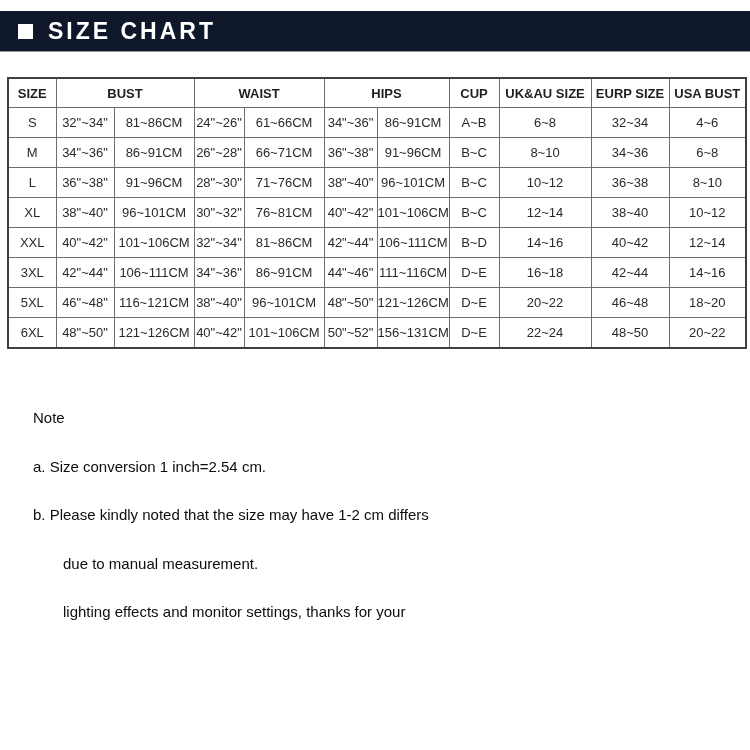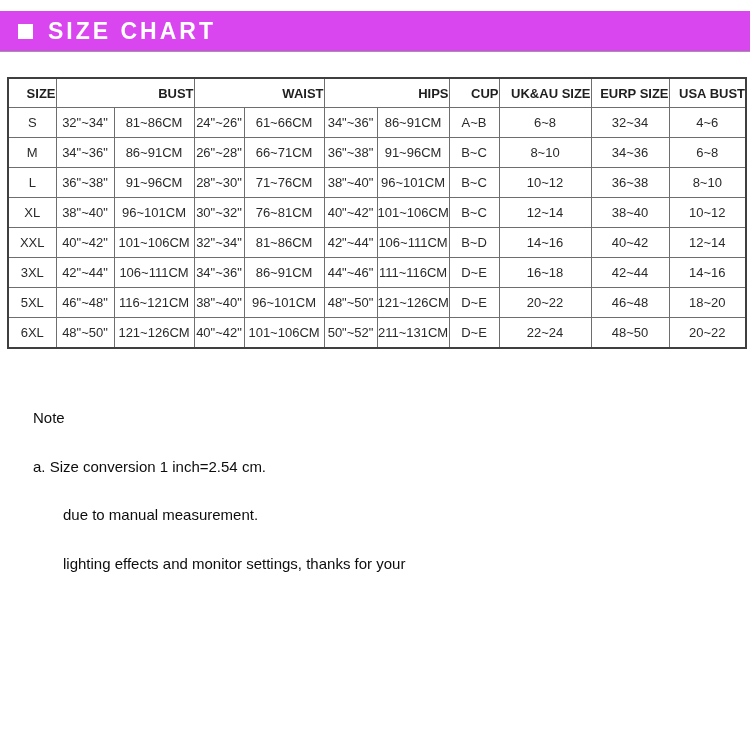--- a/index.html
+++ b/index.html
@@ -9,21 +9,21 @@
     font-family: "Liberation Sans", sans-serif;
     position: relative;
     overflow: hidden;
   }
 
   
   .title-bar {
     position: absolute;
     top: 11px; left: 0;
     width: 750px; height: 40px;
-    background: #d946ef;
+    background: #0f172a;
     display: flex;
     align-items: center;
     border-bottom: 1px solid #9a9a9a;
   }
   .title-square {
     width: 15px; height: 15px;
     background: #ffffff;
     margin-left: 18px;
     flex: 0 0 auto;
   }
@@ -51,21 +51,20 @@
     vertical-align: middle;
     color: #1f1f1f;
     padding: 0;
     overflow: hidden;
     white-space: nowrap;
   }
   .size-table th {
     height: 28px;
     font-size: 13px;
     font-weight: bold;
-    text-align: right;
   }
   .size-table td {
     height: 29px;
     font-size: 13px;
     font-weight: normal;
     color: #2a2a2a;
   }
 
   
   .notes {
@@ -206,27 +205,28 @@
         <td>46~48</td>
         <td>18~20</td>
       </tr>
       <tr>
         <td>6XL</td>
         <td>48"~50"</td>
         <td>121~126CM</td>
         <td>40"~42"</td>
         <td>101~106CM</td>
         <td>50"~52"</td>
-        <td>211~131CM</td>
+        <td>156~131CM</td>
         <td>D~E</td>
         <td>22~24</td>
         <td>48~50</td>
         <td>20~22</td>
       </tr>
     </tbody>
 </table>
 
 <div class="notes">
   <div class="note-line">Note</div>
   <div class="note-line">a. Size conversion 1 inch=2.54 cm.</div>
+  <div class="note-line">b. Please kindly noted that the size may have 1-2 cm differs</div>
   <div class="note-line indent">due to manual measurement.</div>
   <div class="note-line indent">lighting effects and monitor settings, thanks for your</div>
 </div>
 
 </body></html>

